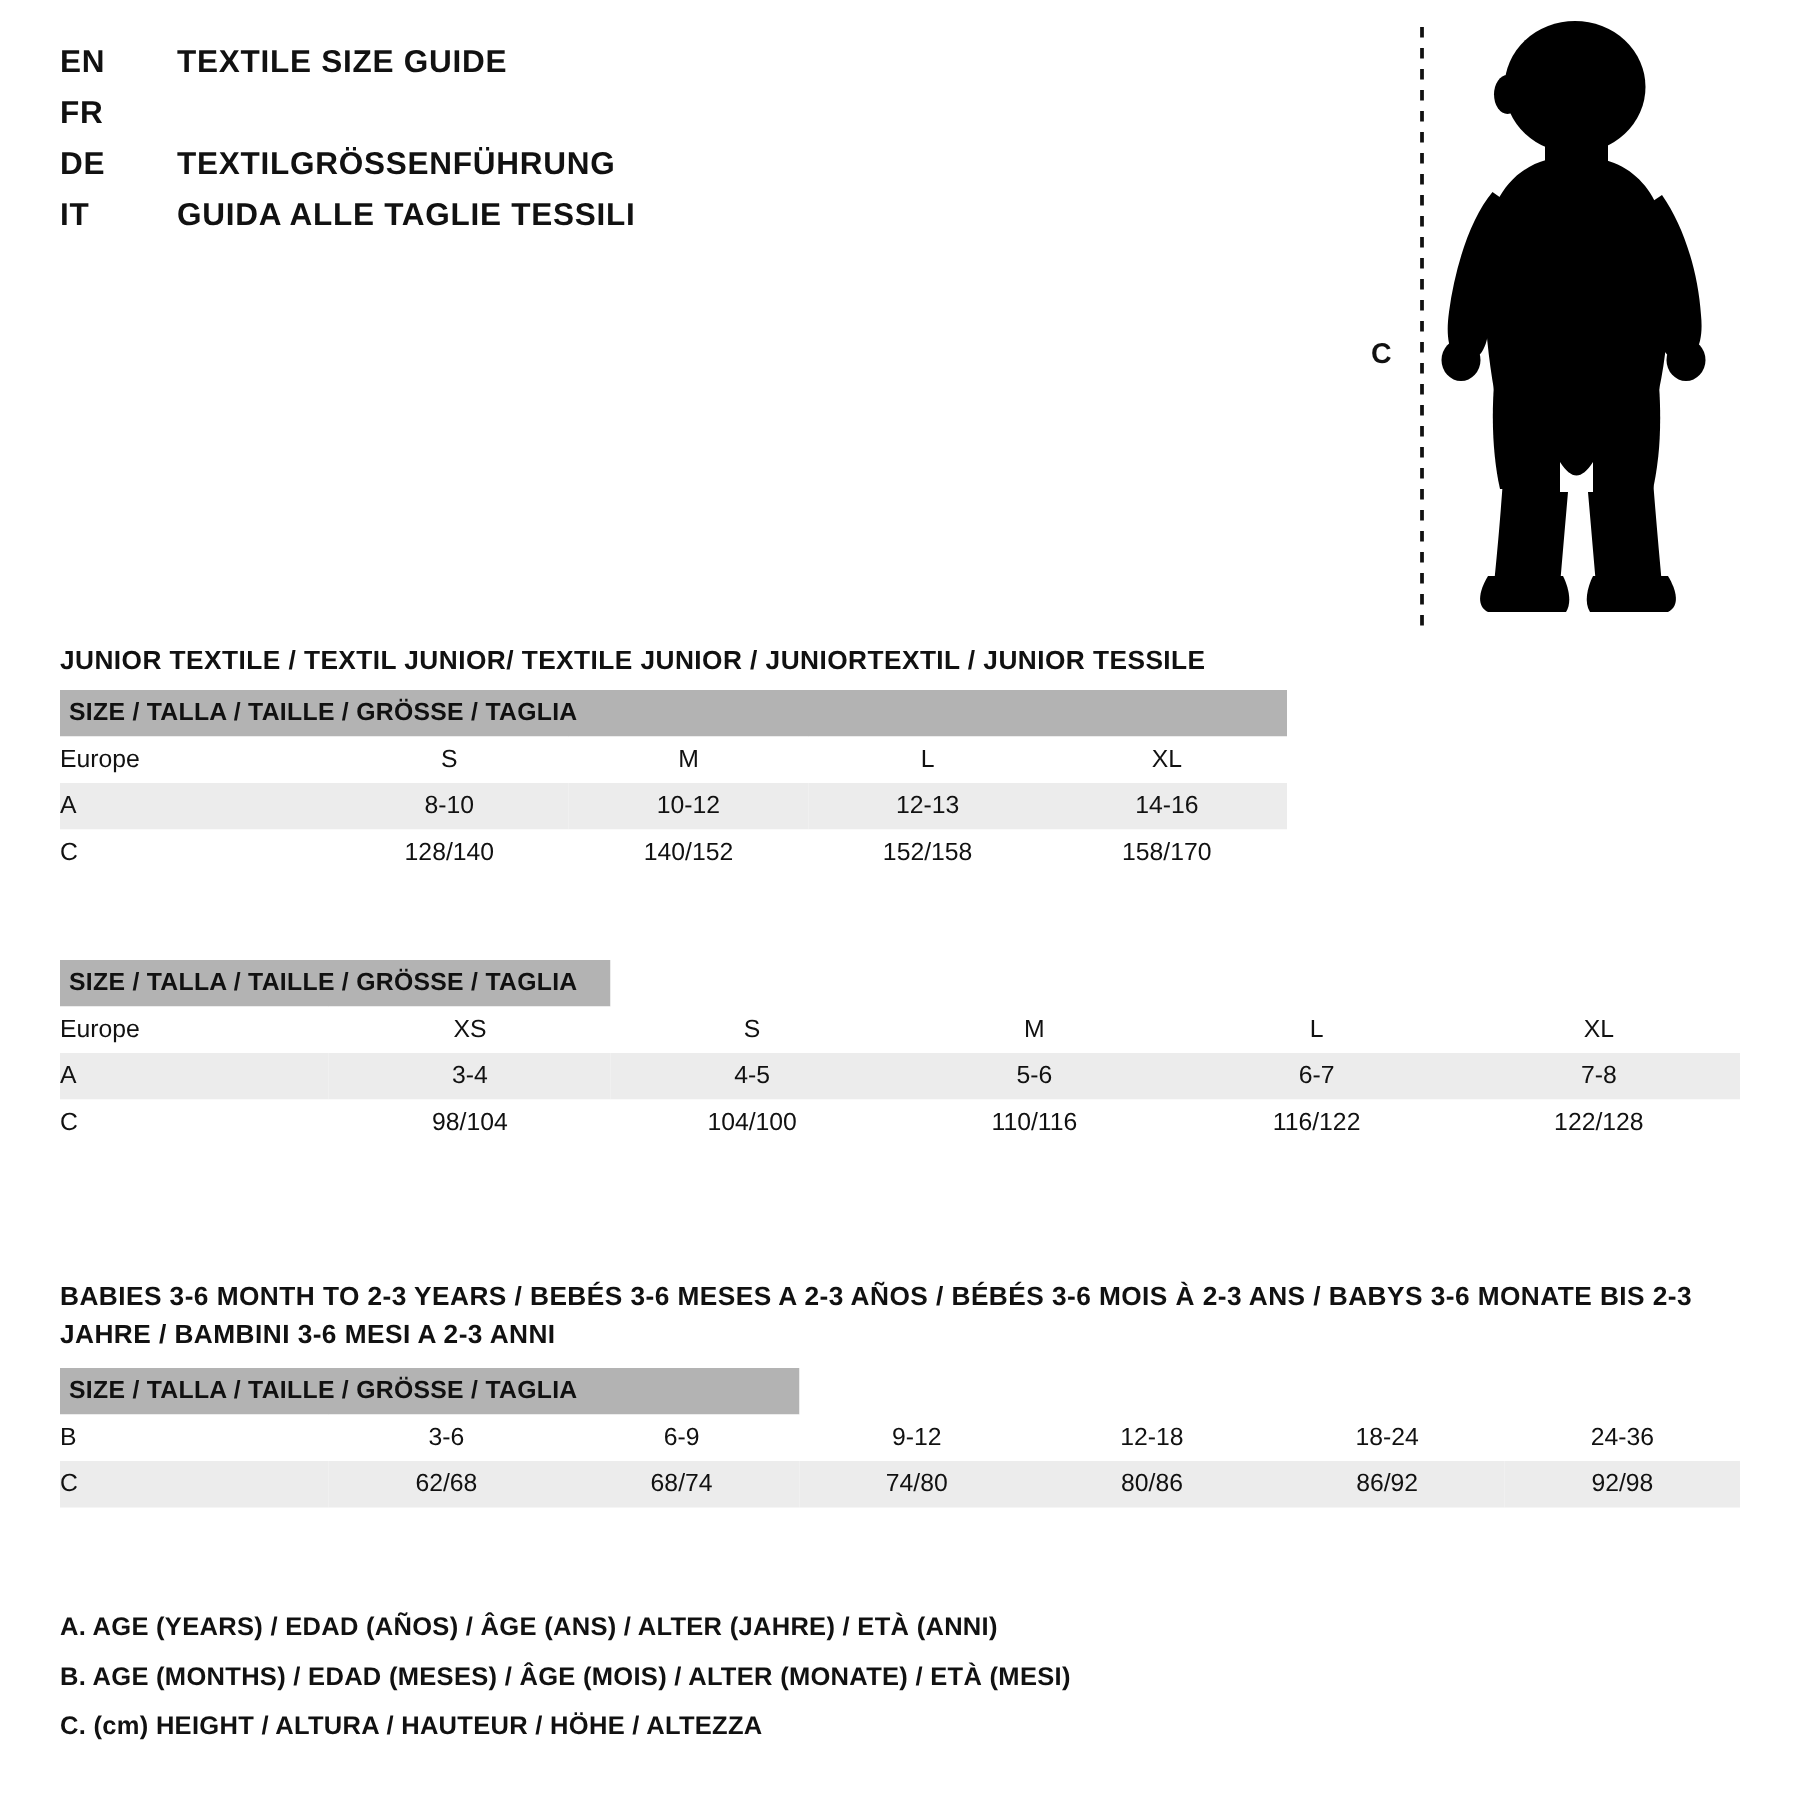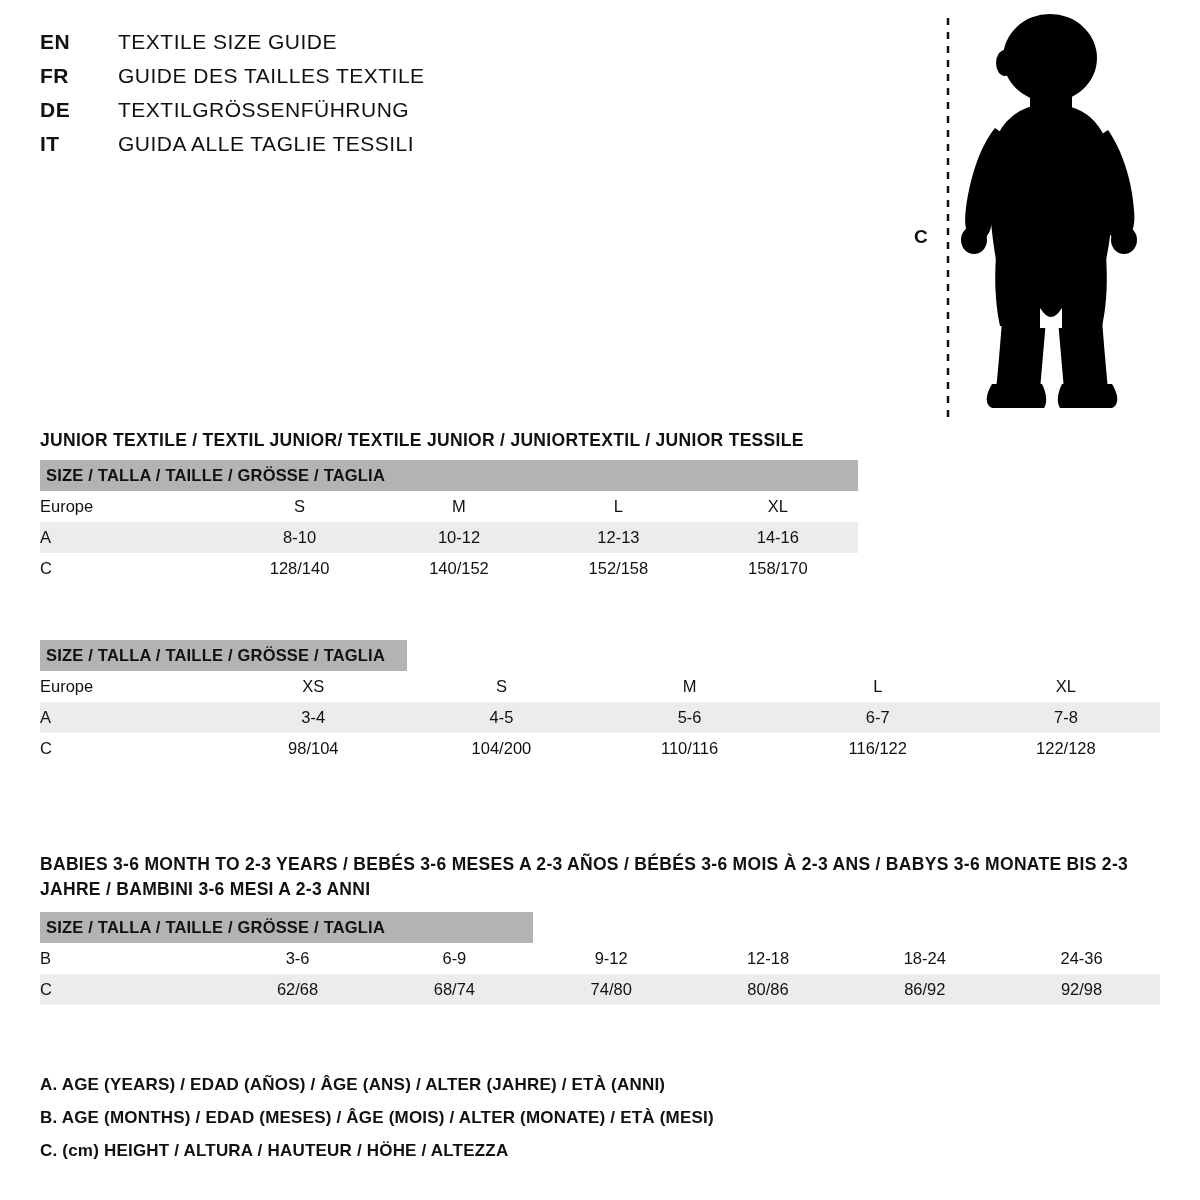--- a/index.html
+++ b/index.html
@@ -30,21 +30,21 @@
   }
   .lang-code {
     width: 78px;
     font-size: 21px;
     font-weight: 700;
     letter-spacing: 0.5px;
     color: #111;
   }
   .lang-title {
     font-size: 21px;
-    font-weight: 400;
+    font-weight: 700;
     letter-spacing: 0.5px;
     color: #111;
   }
 
   
   .figure {
     position: absolute;
     left: 900px;
     top: 8px;
     width: 270px;
@@ -117,21 +117,20 @@
 </head>
 <body>
 
 <div class="header">
   <div class="lang-row">
     <span class="lang-code">EN</span>
     <span class="lang-title">TEXTILE SIZE GUIDE</span>
   </div>
   <div class="lang-row">
     <span class="lang-code">FR</span>
-    <span class="lang-title">GUIDE DES TAILLES TEXTILE</span>
   </div>
   <div class="lang-row">
     <span class="lang-code">DE</span>
     <span class="lang-title">TEXTILGRÖSSENFÜHRUNG</span>
   </div>
   <div class="lang-row">
     <span class="lang-code">IT</span>
     <span class="lang-title">GUIDA ALLE TAGLIE TESSILI</span>
   </div>
 </div>
@@ -252,21 +251,21 @@
       <td class="label">A</td>
       <td class="val">3-4</td>
       <td class="val">4-5</td>
       <td class="val">5-6</td>
       <td class="val">6-7</td>
       <td class="val">7-8</td>
     </tr>
     <tr class="plain">
       <td class="label">C</td>
       <td class="val">98/104</td>
-      <td class="val">104/200</td>
+      <td class="val">104/100</td>
       <td class="val">110/116</td>
       <td class="val">116/122</td>
       <td class="val">122/128</td>
     </tr>
   </tbody>
     </table>
 </div>
 
 <div class="section" style="top:852px;">
   <div class="section-title two-line">BABIES 3-6 MONTH TO 2-3 YEARS / BEBÉS 3-6 MESES A 2-3 AÑOS / BÉBÉS 3-6 MOIS À 2-3 ANS / BABYS 3-6 MONATE BIS 2-3 JAHRE / BAMBINI 3-6 MESI A 2-3 ANNI</div>

